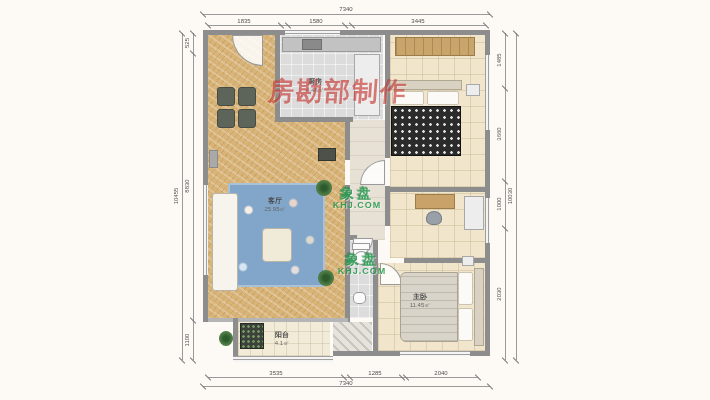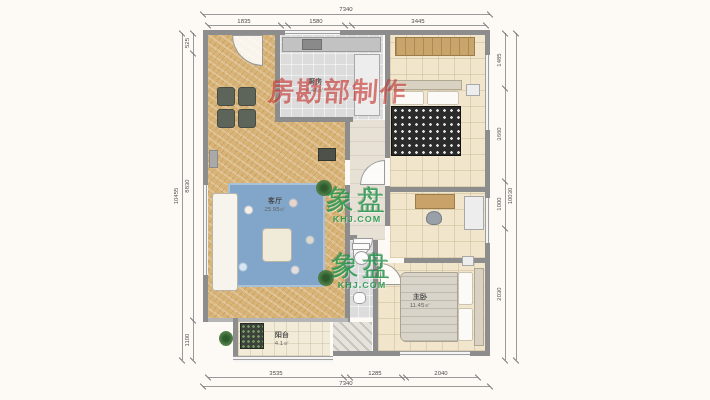--- a/index.html
+++ b/index.html
@@ -67,21 +67,21 @@
   .door-arc{position:absolute;background:rgba(255,255,255,.85);border:1px solid #9a9a9a;box-sizing:border-box;}
   .darkbox{background:#4d5149;border:1px solid #33362f;}
   .graybox{background:#a9a9a9;border:1px solid #8a8a8a;}
   .plantbox{background-color:#3c423a;border:1px solid #262a25;
     background-image:radial-gradient(circle,rgba(130,170,110,.8) 1px,transparent 1.6px);background-size:5px 5px;}
   
   .wm-red{position:absolute;font-size:26px;font-weight:900;color:rgba(192,45,40,.62);
     letter-spacing:2px;transform:skewX(-4deg);z-index:40;white-space:nowrap;
     text-shadow:1px 1px 0 rgba(255,255,255,.25);}
   .wm-green{position:absolute;z-index:40;text-align:center;color:#27994f;opacity:.88;}
-  .wm-green .wm-cn{font-size:28px;font-weight:400;letter-spacing:3px;display:block;line-height:1;
+  .wm-green .wm-cn{font-size:14px;font-weight:700;letter-spacing:3px;display:block;line-height:1;
     text-shadow:1px 1px 0 rgba(255,255,255,.55),-1px -1px 0 rgba(10,80,40,.35);}
   .wm-green .wm-en{font-size:9px;font-weight:bold;display:block;letter-spacing:1px;line-height:1.3;
     text-shadow:1px 1px 0 rgba(255,255,255,.55);}
 </style>
 </head>
 <body>
 
 <div class="canvas">
 
   <div class="floor-gold" style="left:208px;top:35px;width:137px;height:283px;"></div>

